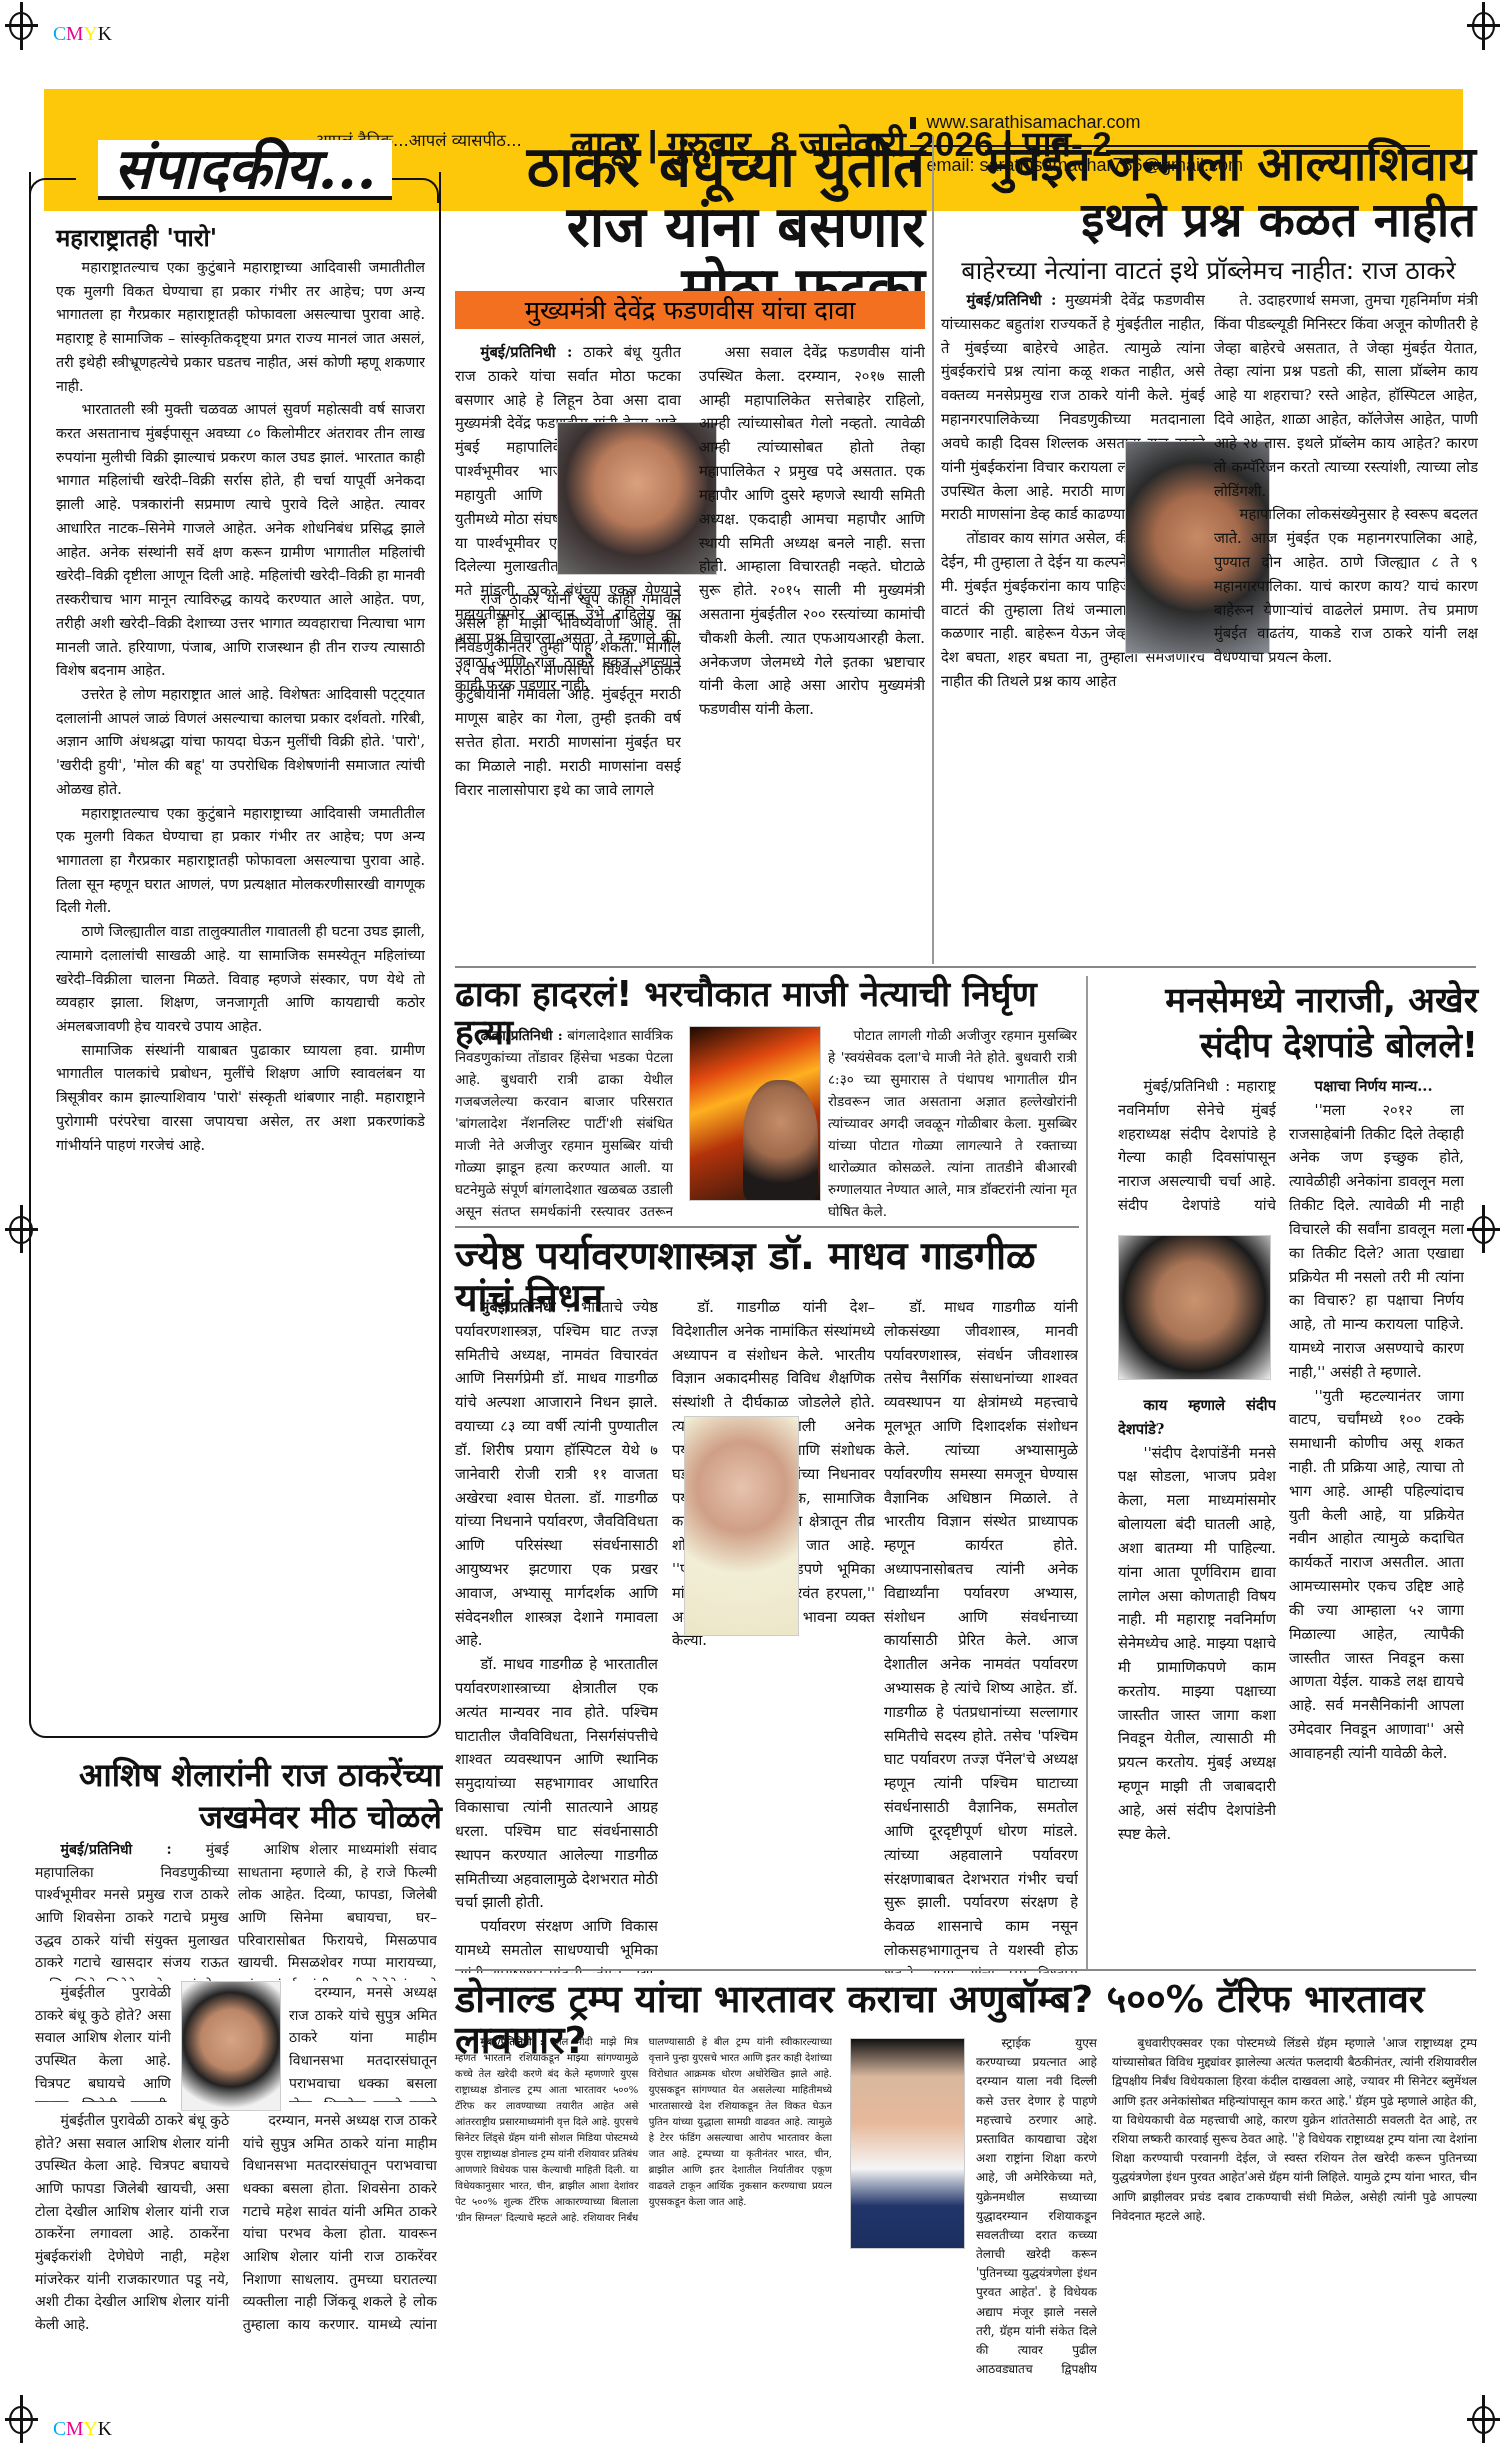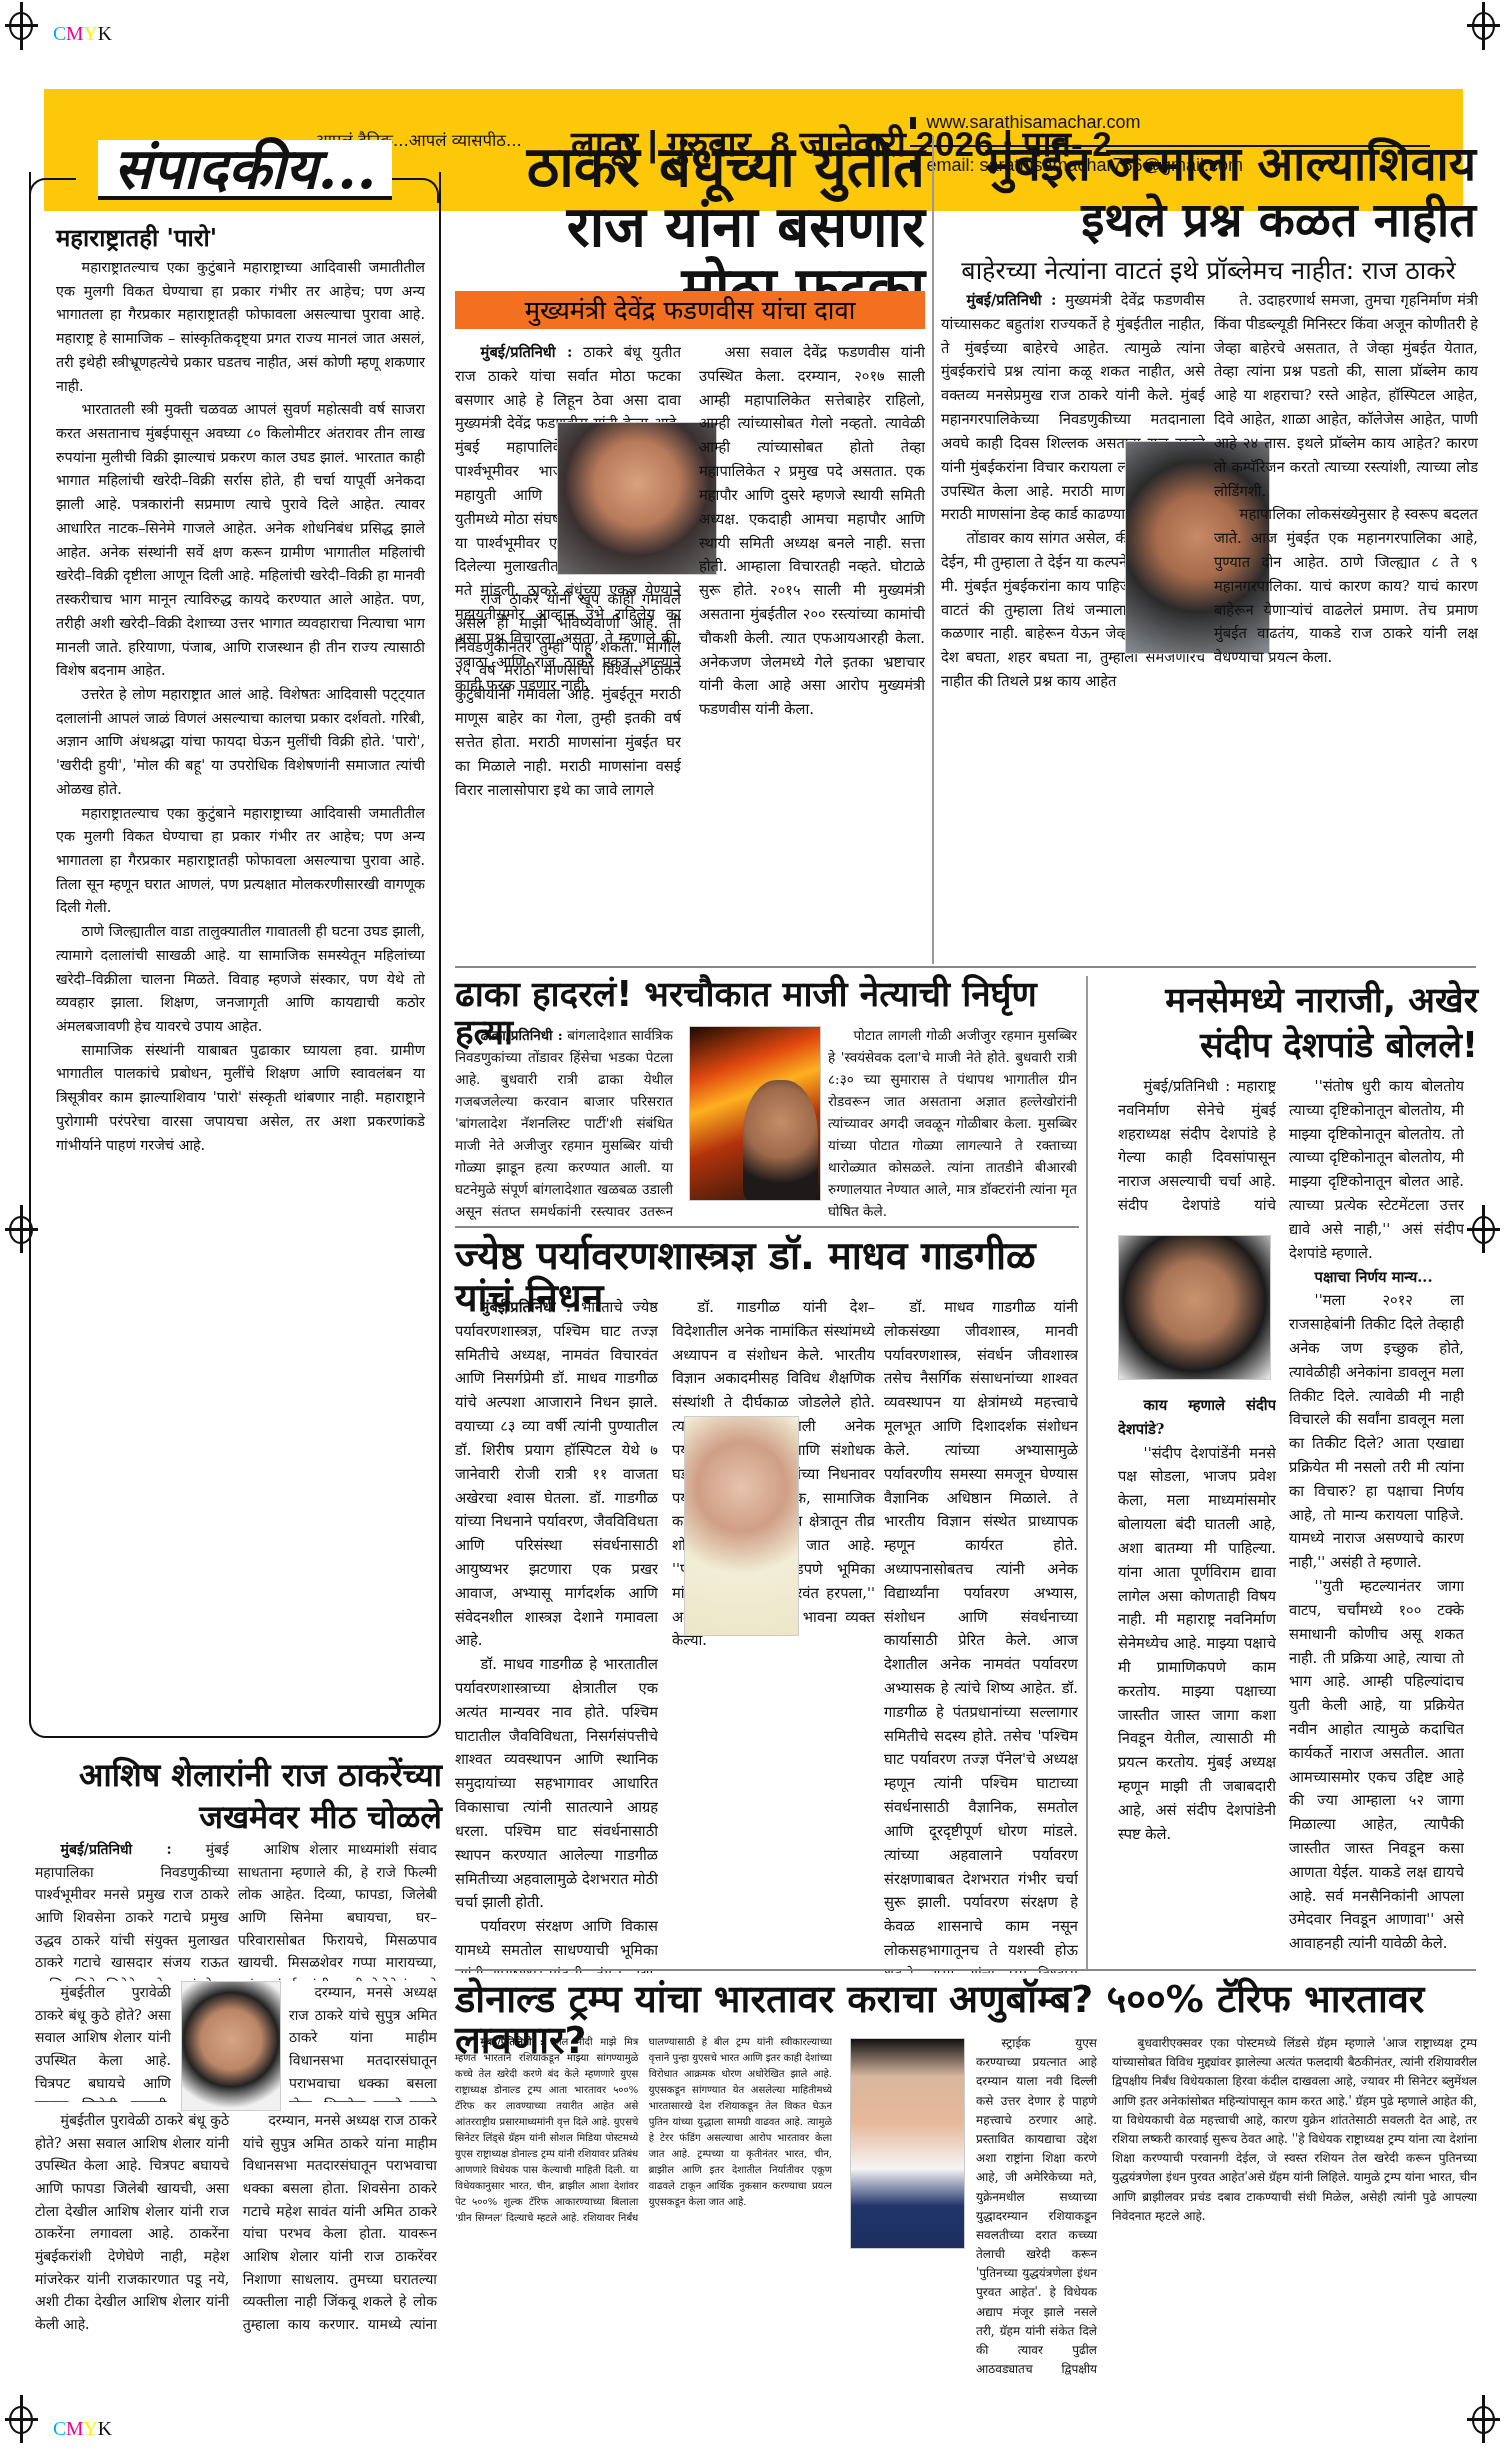--- a/index.html
+++ b/index.html
@@ -136,21 +136,20 @@
 <div class="abs headline" style="left:1094px;top:978px;width:384px;font-size:35px;line-height:1.28;">मनसेमध्ये नाराजी, अखेर संदीप देशपांडे बोलले!</div>
 <div class="abs col-text" style="left:1118px;top:1074px;width:158px;height:136px;overflow:hidden;">
   <p><span>मुंबई/प्रतिनिधी :</span> <span>महाराष्ट्र नवनिर्माण सेनेचे मुंबई शहराध्यक्ष संदीप देशपांडे हे गेल्या काही दिवसांपासून नाराज असल्याची चर्चा आहे. संदीप देशपांडे यांचे निकटवर्तीय संतोष धुरी यांनी भाजपचे कमळ हाती घेतल्याने ते सुद्धा भाजपच्या वाटेवर असल्याची चर्चा होती. या सर्व चर्चांवर आता स्वतः संदीप देशपांडे यांनी पत्रकार परिषद घेत आपली भूमिका स्पष्ट केली आहे. या सर्व अफवा असून त्याला पूर्णविराम द्यावा, असं ते म्हणालेत.</span></p>
 </div>
 <div class="photo" style="left:1118px;top:1235px;width:151px;height:143px;background:radial-gradient(circle at 50% 45%,#c9936e 0,#a97556 35%,#1b1b1b 65%,#eee 100%);"></div>
 <div class="abs col-text" style="left:1118px;top:1393px;width:158px;height:587px;overflow:hidden;">
   <p class="subhead">काय म्हणाले संदीप देशपांडे?</p>
   <p>''संदीप देशपांडेंनी मनसे पक्ष सोडला, भाजप प्रवेश केला, मला माध्यमांसमोर बोलायला बंदी घातली आहे, अशा बातम्या मी पाहिल्या. यांना आता पूर्णविराम द्यावा लागेल असा कोणताही विषय नाही. मी महाराष्ट्र नवनिर्माण सेनेमध्येच आहे. माझ्या पक्षाचे मी प्रामाणिकपणे काम करतोय. माझ्या पक्षाच्या जास्तीत जास्त जागा कशा निवडून येतील, त्यासाठी मी प्रयत्न करतोय. मुंबई अध्यक्ष म्हणून माझी ती जबाबदारी आहे, असं संदीप देशपांडेनी स्पष्ट केले.</p>
 </div>
 <div class="abs col-text" style="left:1289px;top:1074px;width:175px;height:904px;overflow:hidden;">
-  <p>''संतोष धुरी काय बोलतोय त्याच्या दृष्टिकोनातून बोलतोय, मी माझ्या दृष्टिकोनातून बोलतोय. तो त्याच्या दृष्टिकोनातून बोलतोय, मी माझ्या दृष्टिकोनातून बोलत आहे. त्याच्या प्रत्येक स्टेटमेंटला उत्तर द्यावे असे नाही,'' असं संदीप देशपांडे म्हणाले.</p>
   <p class="subhead">पक्षाचा निर्णय मान्य...</p>
   <p>''मला २०१२ ला राजसाहेबांनी तिकीट दिले तेव्हाही अनेक जण इच्छुक होते, त्यावेळीही अनेकांना डावलून मला तिकीट दिले. त्यावेळी मी नाही विचारले की सर्वांना डावलून मला का तिकीट दिले? आता एखाद्या प्रक्रियेत मी नसलो तरी मी त्यांना का विचारु? हा पक्षाचा निर्णय आहे, तो मान्य करायला पाहिजे. यामध्ये नाराज असण्याचे कारण नाही,'' असंही ते म्हणाले.</p>
   <p>''युती म्हटल्यानंतर जागा वाटप, चर्चांमध्ये १०० टक्के समाधानी कोणीच असू शकत नाही. ती प्रक्रिया आहे, त्याचा तो भाग आहे. आम्ही पहिल्यांदाच युती केली आहे, या प्रक्रियेत नवीन आहोत त्यामुळे कदाचित कार्यकर्ते नाराज असतील. आता आमच्यासमोर एकच उद्दिष्ट आहे की ज्या आम्हाला ५२ जागा मिळाल्या आहेत, त्यापैकी जास्तीत जास्त निवडून कसा आणता येईल. याकडे लक्ष द्यायचे आहे. सर्व मनसैनिकांनी आपला उमेदवार निवडून आणावा'' असे आवाहनही त्यांनी यावेळी केले.</p>
 </div>
 
 <div class="rule-h" style="left:455px;top:1226px;width:624px;"></div>
 
 <div class="abs headline" style="left:455px;top:1235px;width:625px;font-size:39px;text-align:left;">ज्येष्ठ पर्यावरणशास्त्रज्ञ डॉ. माधव गाडगीळ यांचं निधन</div>
 <div class="abs col-text" style="left:455px;top:1295px;width:203px;height:678px;overflow:hidden;">
   <p><span class="lead">मुंबई/प्रतिनिधी :</span> <span>भारताचे ज्येष्ठ पर्यावरणशास्त्रज्ञ, पश्चिम घाट तज्ज्ञ समितीचे अध्यक्ष, नामवंत विचारवंत आणि निसर्गप्रेमी डॉ. माधव गाडगीळ यांचे अल्पशा आजाराने निधन झाले. वयाच्या ८३ व्या वर्षी त्यांनी पुण्यातील डॉ. शिरीष प्रयाग हॉस्पिटल येथे ७ जानेवारी रोजी रात्री ११ वाजता अखेरचा श्वास घेतला. डॉ. गाडगीळ यांच्या निधनाने पर्यावरण, जैवविविधता आणि परिसंस्था संवर्धनासाठी आयुष्यभर झटणारा एक प्रखर आवाज, अभ्यासू मार्गदर्शक आणि संवेदनशील शास्त्रज्ञ देशाने गमावला आहे.</span></p>

